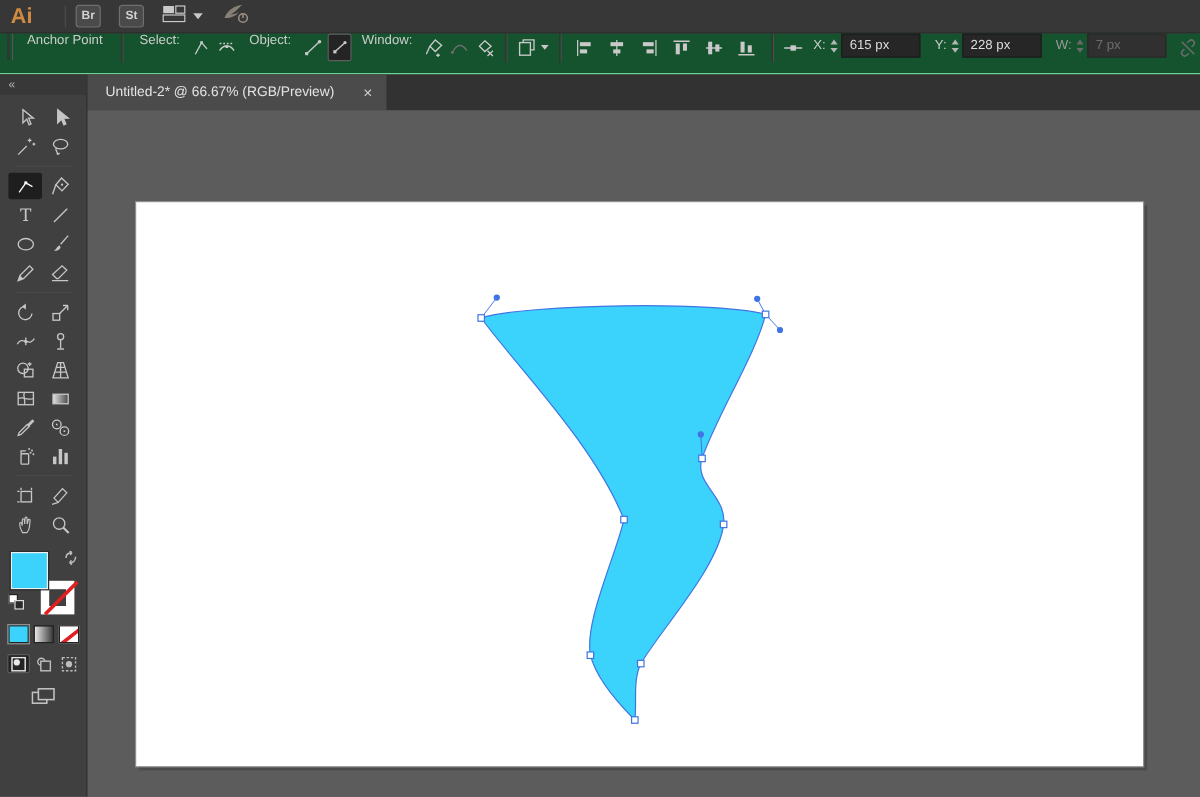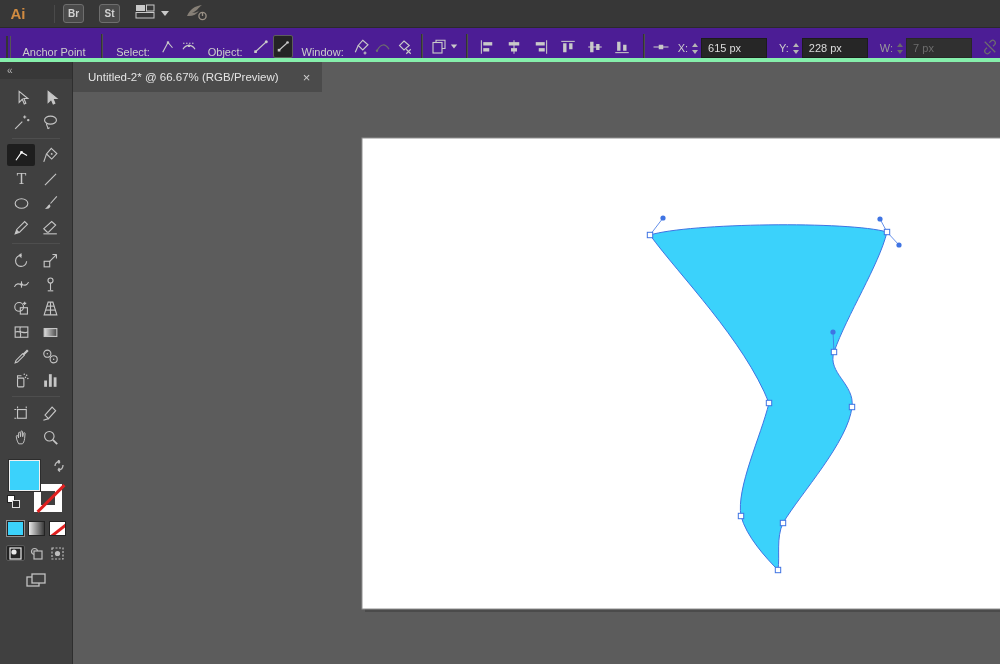--- a/index.html
+++ b/index.html
@@ -4,35 +4,35 @@
 <style>
   * { margin:0; padding:0; box-sizing:border-box; }
   html,body { width:1000px; height:664px; overflow:hidden; background:#5c5c5c;
               font-family:"Liberation Sans", sans-serif; }
   .app { position:relative; width:1000px; height:664px; display:flex; flex-direction:column; }
 
   
   .menubar { height:28px; background:#373737; border-bottom:1px solid #2a2a2a;
              display:flex; align-items:center; flex:0 0 auto; }
   .ai-logo { width:36px; height:28px; display:flex; align-items:center; justify-content:center;
-             color:#d08b41; font-weight:bold; font-size:15px; letter-spacing:0; }
+             color:#d08b41; font-weight:bold; font-size:18px; letter-spacing:0; }
   .menu-item { color:#d6d6d6; font-size:12px; padding:0 12px; height:28px;
                display:flex; align-items:center; cursor:default; }
   .mb-sep { width:1px; height:18px; background:#4a4a4a; margin:0 8px 0 18px; }
   .sq-btn { width:21px; height:19px; border:1px solid #6e6e6e; border-radius:3px; background:#4a4a4a;
             color:#d2d2d2; font-size:10px; font-weight:bold; display:flex; align-items:center;
             justify-content:center; margin-right:15px; }
   .ws-btn { display:flex; align-items:center; gap:6px; margin-right:16px; color:#c9c9c9; }
   .chev { width:0; height:0; border-left:4px solid transparent; border-right:4px solid transparent;
           border-top:5px solid #c9c9c9; }
   .sync { color:#9a9186; margin-right:10px; }
 
   
-  .controlbar { height:34px; background:#4c1d95; border-bottom:4px solid #86efac;
-                display:flex; align-items:flex-end; font-size:11px; color:#cccccc; flex:0 0 auto; }
+  .controlbar { height:34px; background:#14532d; border-bottom:1px solid #86efac;
+                display:flex; align-items:flex-start; font-size:11px; color:#cccccc; flex:0 0 auto; }
   .grip { width:5px; height:22px; border-left:2px solid #353535; border-right:1px solid #555;
           margin:0 4px 0 6px; }
   .cb-label { margin:0 8px; white-space:nowrap; }
   .cb-sep { width:1px; height:24px; background:#333; box-shadow:1px 0 0 #4f4f4f; margin:0 7px; }
   .cbtn { width:25px; height:23px; display:flex; align-items:center; justify-content:center;
           color:#c9c9c9; border-radius:2px; margin:0 1px; }
   .cbtn svg { width:18px; height:18px; }
   .cbtn.pressed { background:#242424; border:1px solid #5d5d5d; }
   .cbtn.disabled { color:#6d6d6d; }
   .numgroup { display:flex; align-items:center; margin-left:6px; }
@@ -87,21 +87,21 @@
                     background:#e02020; transform:rotate(-38deg); }
   .mrow { display:flex; gap:2px; justify-content:center; margin-top:9px; }
   .mode { width:19px; height:16px; border-radius:2px; display:flex; align-items:center;
           justify-content:center; color:#bdbdbd; }
   .mode svg { width:13px; height:13px; stroke:currentColor; fill:none; stroke-width:1.2; }
   .mode.sel { background:#242424; border:1px solid #5a5a5a; color:#e8e8e8; }
   .screenmode { margin:12px auto 0; color:#c2c2c2; }
   .screenmode svg { width:20px; height:16px; stroke:currentColor; fill:none; stroke-width:1.3; }
 
   
-  .docarea { flex:1; display:flex; flex-direction:row; min-width:0; }
+  .docarea { flex:1; display:flex; flex-direction:column; min-width:0; }
   .tabbar { height:30px; background:#323232; display:flex; flex:0 0 auto; }
   .tab { height:30px; background:#4b4b4b; display:flex; align-items:center; gap:24px;
          padding:0 12px 0 15px; font-size:11.5px; color:#e4e4e4; }
   .tab-close { color:#cfcfcf; font-size:13px; line-height:1; }
   .canvasarea { flex:1; position:relative; background:#5c5c5c; overflow:hidden; }
   .canvasarea svg.scene { position:absolute; left:0; top:0; }
 </style>
 </head>
 <body>
 

